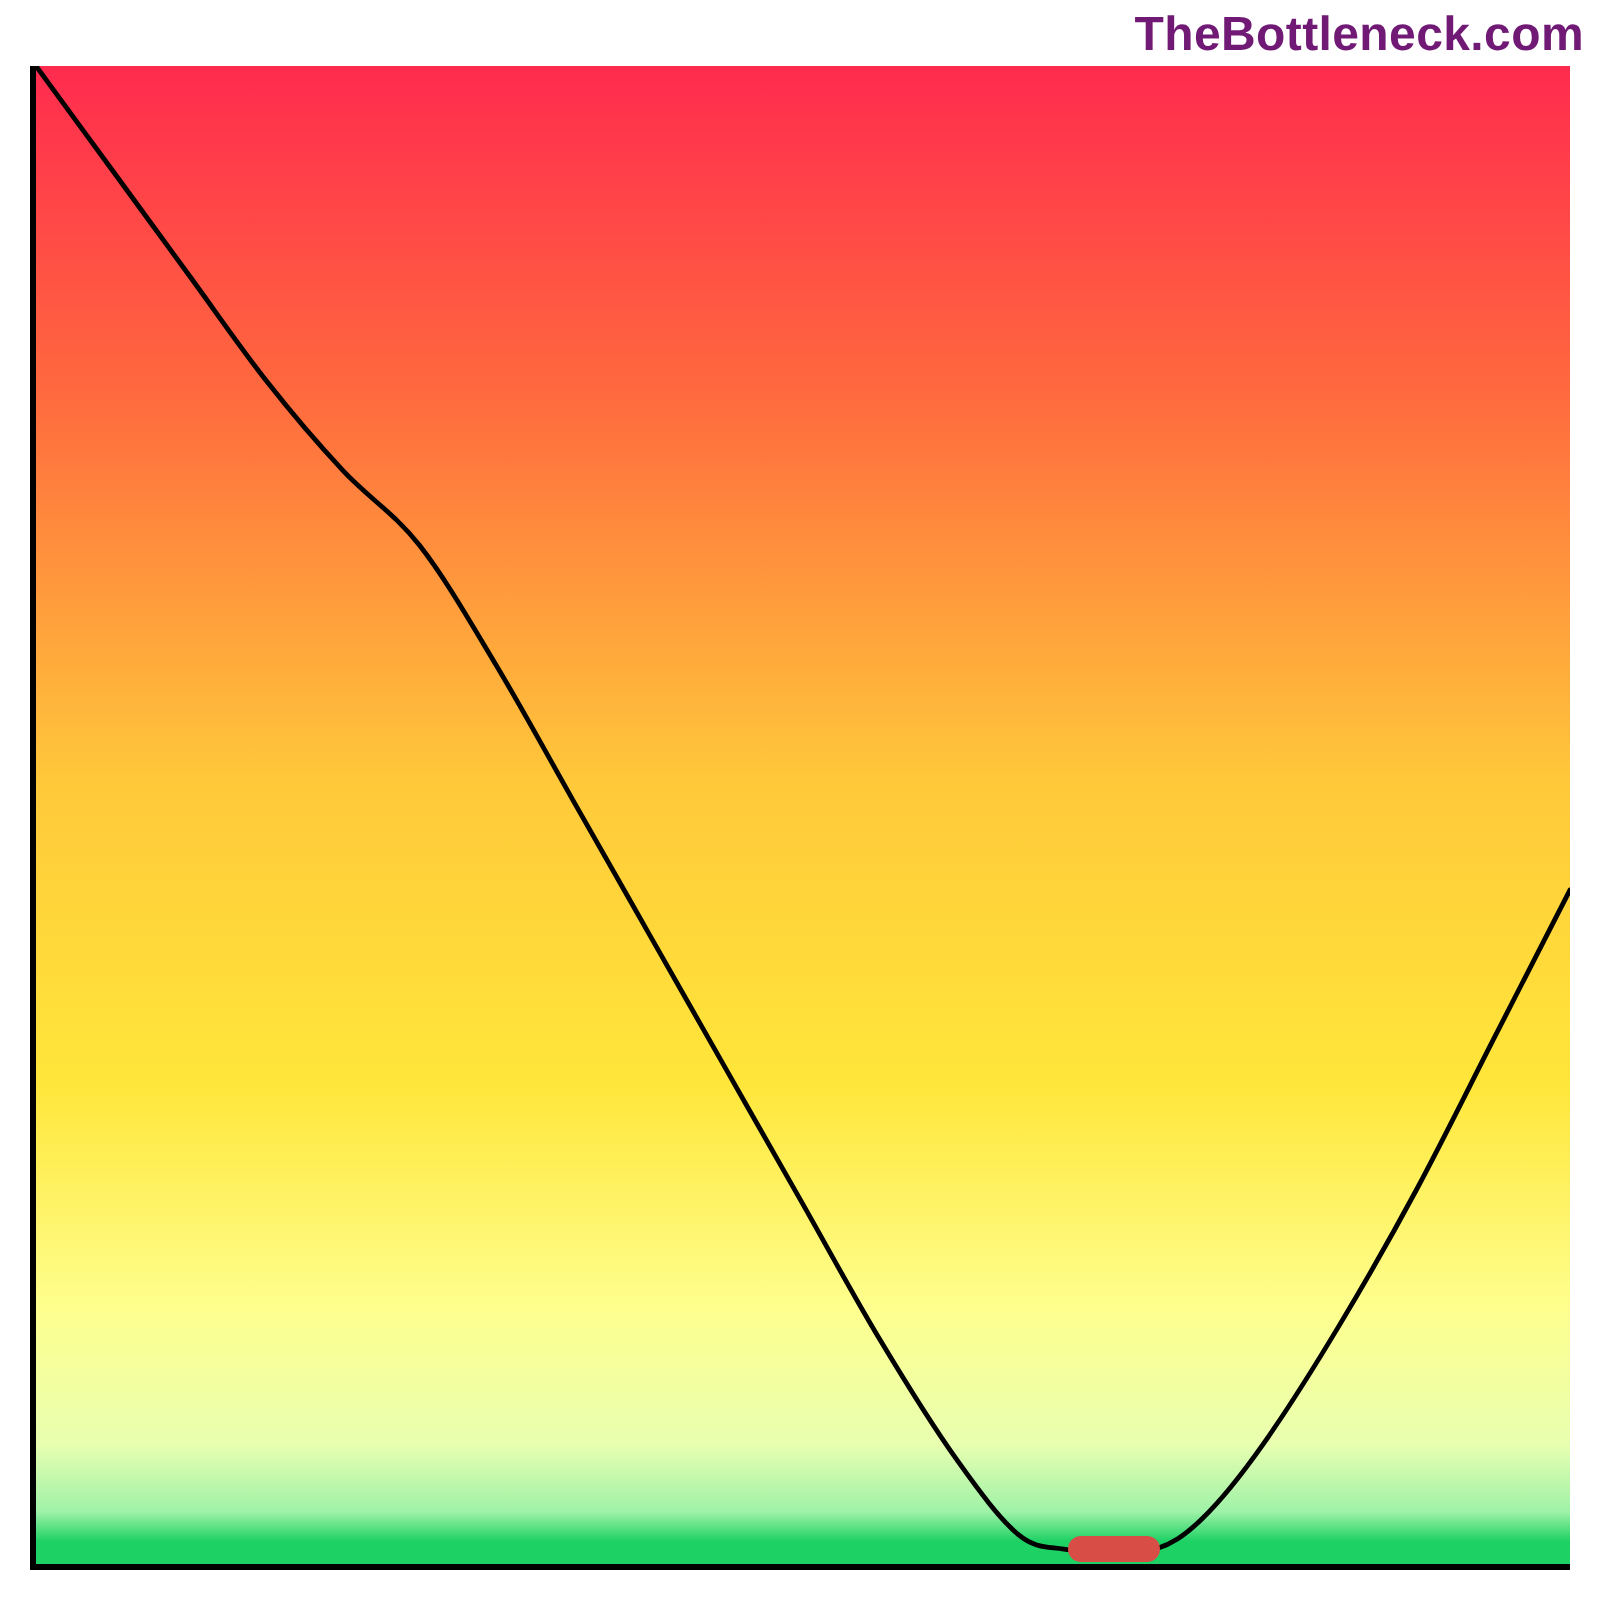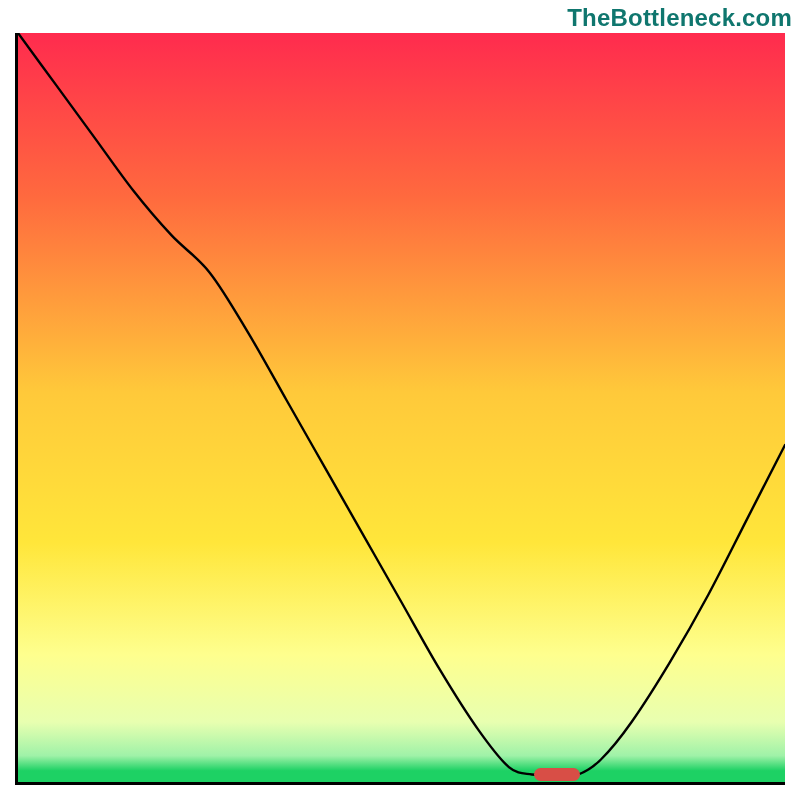--- a/index.html
+++ b/index.html
@@ -16,21 +16,21 @@
     width: 800px;
     height: 800px;
     box-sizing: border-box;
   }
   .watermark {
     position: absolute;
     top: 4px;
     right: 8px;
     font-size: 24px;
     font-weight: 600;
-    color: #0f766e;
+    color: #701a75;
     letter-spacing: 0.2px;
   }
   .plot {
     position: absolute;
     left: 15px;
     top: 33px;
     width: 770px;
     height: 752px;
     border: 3px solid #000;
     border-top: none;

